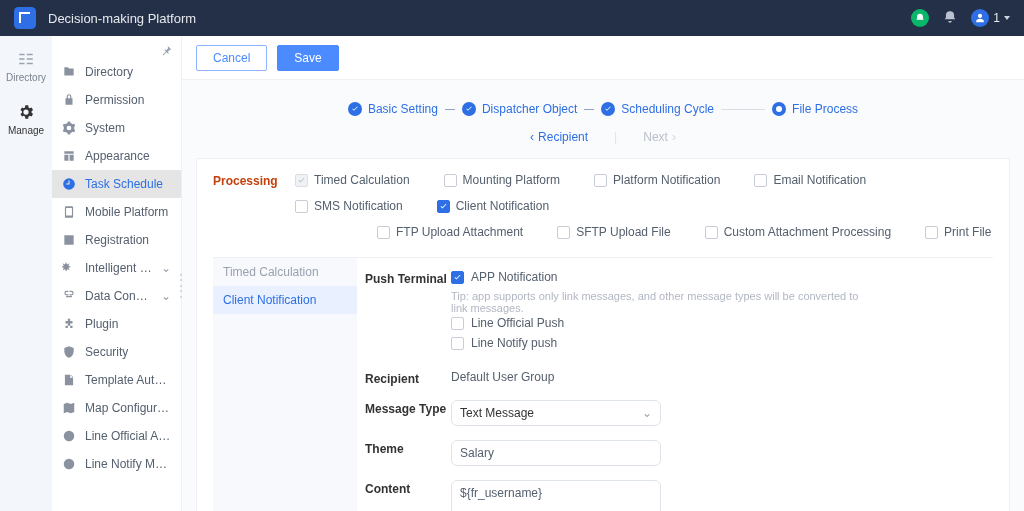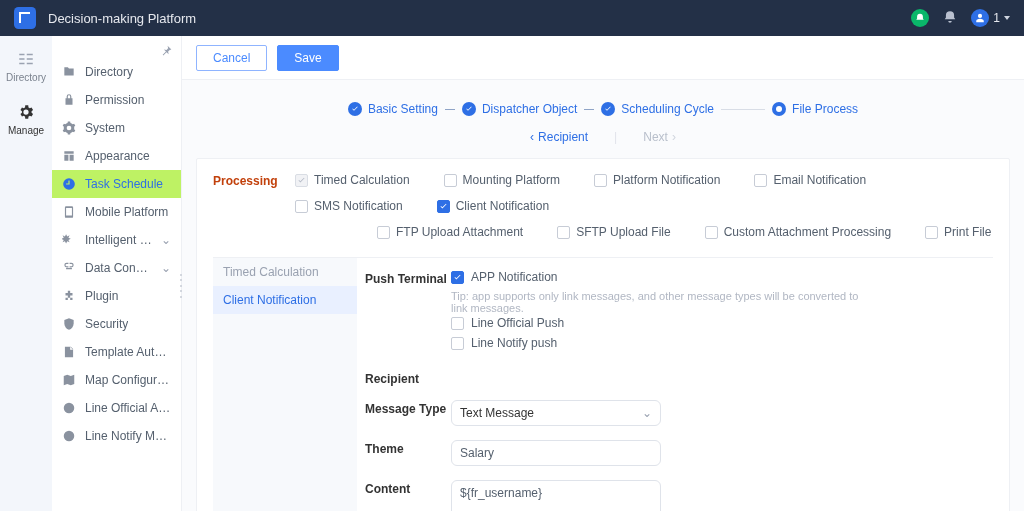--- a/index.html
+++ b/index.html
@@ -21,21 +21,21 @@
 .rail-sec{display:flex;flex-direction:column;align-items:center;gap:4px;padding:4px 0 8px}
 .rail-icon{width:18px;height:18px;display:flex;align-items:center;justify-content:center}
 .rail-label{font-size:10px;color:#7a828e}
 .rail-active .rail-label{color:#333}
 .rail-active .rail-icon svg{fill:#333}
 
 .col-nav{width:130px;background:#fff;border-right:1px solid #eef0f4;position:relative}
 .pin{position:absolute;top:8px;right:8px;color:#9aa2b1}
 .nav{padding-top:22px}
 .nav-item{display:flex;align-items:center;gap:9px;padding:7px 10px;color:#55606e;cursor:pointer}
-.nav-item.active{background:#bef264;color:#2e6fe5}
+.nav-item.active{background:#e5e5e5;color:#2e6fe5}
 .nav-item.active .nav-icon svg{fill:#2e6fe5}
 .nav-icon{width:14px;height:14px;display:flex;align-items:center;justify-content:center}
 .nav-icon svg{width:14px;height:14px;fill:#8a929f}
 .nav-item .chev{margin-left:auto;color:#9aa2b1}
 .nav-item span.lbl{white-space:nowrap;overflow:hidden;text-overflow:ellipsis;color:inherit}
 
 .main{flex:1;background:#fafbfd;display:flex;flex-direction:column;min-width:0;position:relative}
 .dragger{width:4px;position:absolute;left:-2px;top:50%;height:24px;display:flex;flex-direction:column;justify-content:space-between}
 .dragger i{display:block;width:2px;height:2px;background:#c7ccd6;border-radius:50%}
 
@@ -193,20 +193,28 @@
           </span>
           <span class="lbl">Task Schedule</span>
         </div>
       <div class="nav-item">
           <span class="nav-icon">
             <svg viewBox="0 0 24 24">
               <path d="M7 2h10a2 2 0 012 2v16a2 2 0 01-2 2H7a2 2 0 01-2-2V4a2 2 0 012-2zm0 3v13h10V5zm5 15a1 1 0 110-2 1 1 0 010 2z"></path>
             </svg>
           </span>
           <span class="lbl">Mobile Platform</span>
+        </div>
+      <div class="nav-item">
+          <span class="nav-icon">
+            <svg viewBox="0 0 24 24">
+              <path d="M4 4h16v16H4zM7 8h10v2H7zm0 4h10v2H7z"></path>
+            </svg>
+          </span>
+          <span class="lbl">Registration</span>
         </div>
       <div class="nav-item">
           <span class="nav-icon">
             <svg viewBox="0 0 24 24">
               <path d="M7 2l2 4 4-2-2 4 4 2-4 2 2 4-4-2-2 4-2-4-4 2 2-4-4-2 4-2-2-4 4 2z"></path>
             </svg>
           </span>
           <span class="lbl">Intelligent O…</span>
           <span class="chev">⌄</span>
         </div>
@@ -414,20 +422,21 @@
                     <span>Line Official Push</span>
                   </div>
                 <div class="chk">
                     <span class="flag-box"></span>
                     <span>Line Notify push</span>
                   </div>
               </div>
             </div>
             <div class="frow">
               <div class="flabel">Recipient</div>
+              <div class="fval"><span style="color:#55606e">Default User Group</span></div>
             </div>
             <div class="frow">
               <div class="flabel">Message Type</div>
               <div class="fval">
                   <div class="sel">
                     <span>Text Message</span>
                     <span style="color:#9aa2b1">⌄</span>
                   </div>
                 </div>
             </div>

